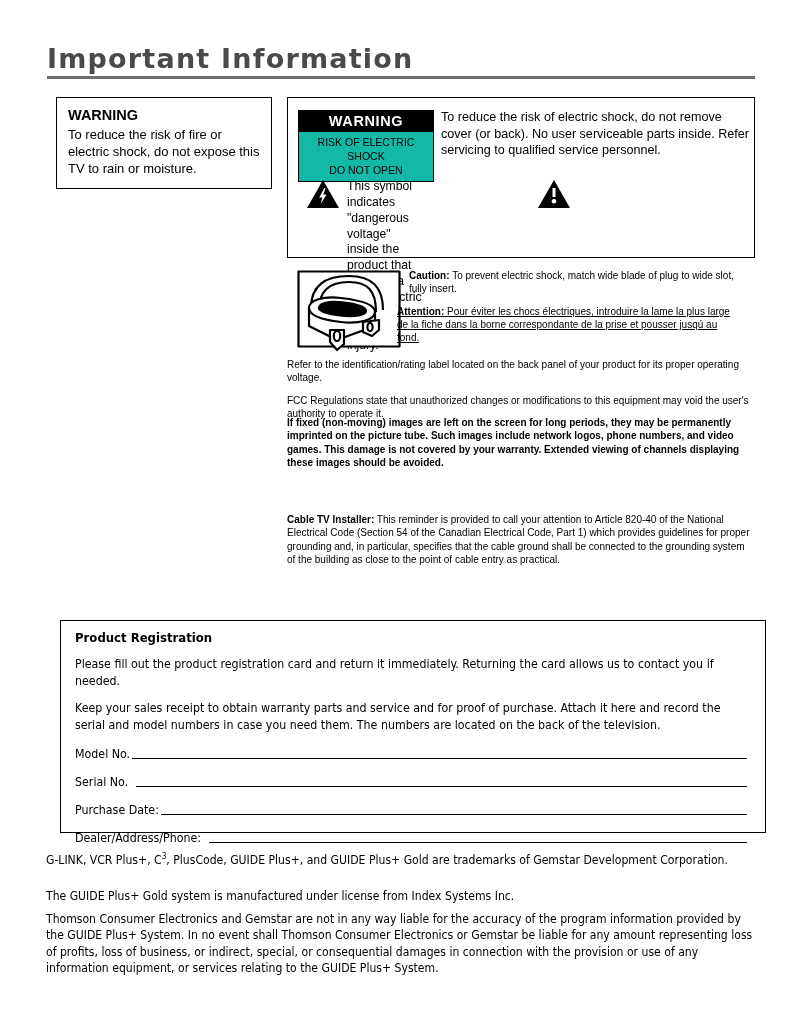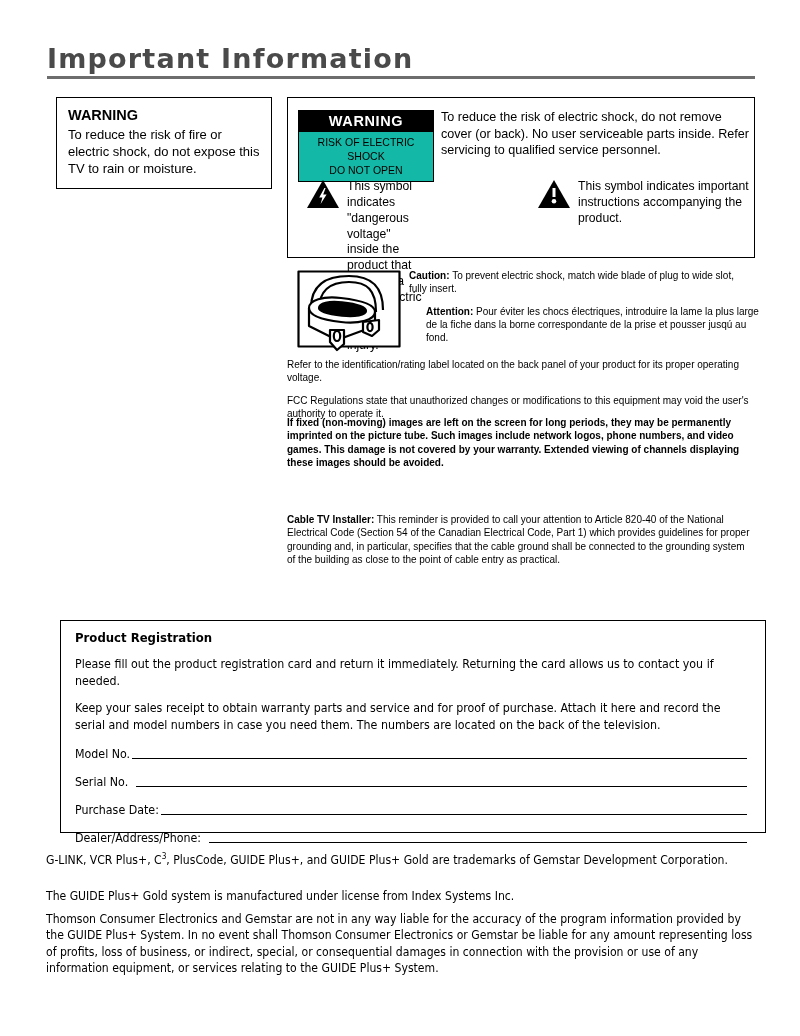--- a/index.html
+++ b/index.html
@@ -142,21 +142,21 @@
   }
 
   .blk {
     position: absolute;
     font-size: 10px;
     line-height: 1.32;
   }
   .blk b { font-weight: bold; }
 
   #caution-blk { left: 409px; top: 269px; width: 344px; }
-  #attention-blk { left: 426px; top: 305px; width: 344px; }
+  #attention-blk { left: 397px; top: 305px; width: 344px; text-decoration: underline; }
 
   #refer-blk { left: 287px; top: 358px; width: 466px; }
   #fcc-blk { left: 287px; top: 394px; width: 466px; }
 
   #fixed-blk {
     left: 287px; top: 416px; width: 468px;
     font-weight: bold;
     line-height: 1.34;
   }
   #cable-blk { left: 287px; top: 513px; width: 466px; line-height: 1.34; }
@@ -254,21 +254,20 @@
   </div>
 
   <div class="sym-row" id="sym-excl">
     <span class="sym-ico">
       <svg width="34" height="30" viewBox="0 0 34 30">
         <polygon points="17,1 33,29 1,29" fill="#000"></polygon>
         <rect x="15.5" y="9" width="3" height="9" fill="#fff"></rect>
         <circle cx="17" cy="22.3" r="2.3" fill="#fff"></circle>
       </svg>
     </span>
-    <span class="sym-txt">This symbol indicates important instructions accompanying the product.</span>
   </div>
 
   <div id="plug-ill">
     <svg width="104" height="85" viewBox="0 0 104 85">
       <g fill="none" stroke="#000" stroke-width="2.2" stroke-linejoin="round">
         <rect x="1.5" y="1.5" width="101" height="75" fill="#fff"></rect>
         <path d="M14 38 C14 14, 30 6, 52 6 C74 6, 86 16, 86 40"></path>
         <path d="M22 40 C22 20, 34 12, 52 12 C70 12, 79 20, 79 42"></path>
         <path d="M12 38 L12 56 L40 70 L78 56 L78 42"></path>
         <path d="M12 38 C12 30, 26 26, 44 28 C62 30, 78 34, 78 42 C78 50, 62 54, 44 52 C26 50, 12 46, 12 38 Z" fill="#fff"></path>

